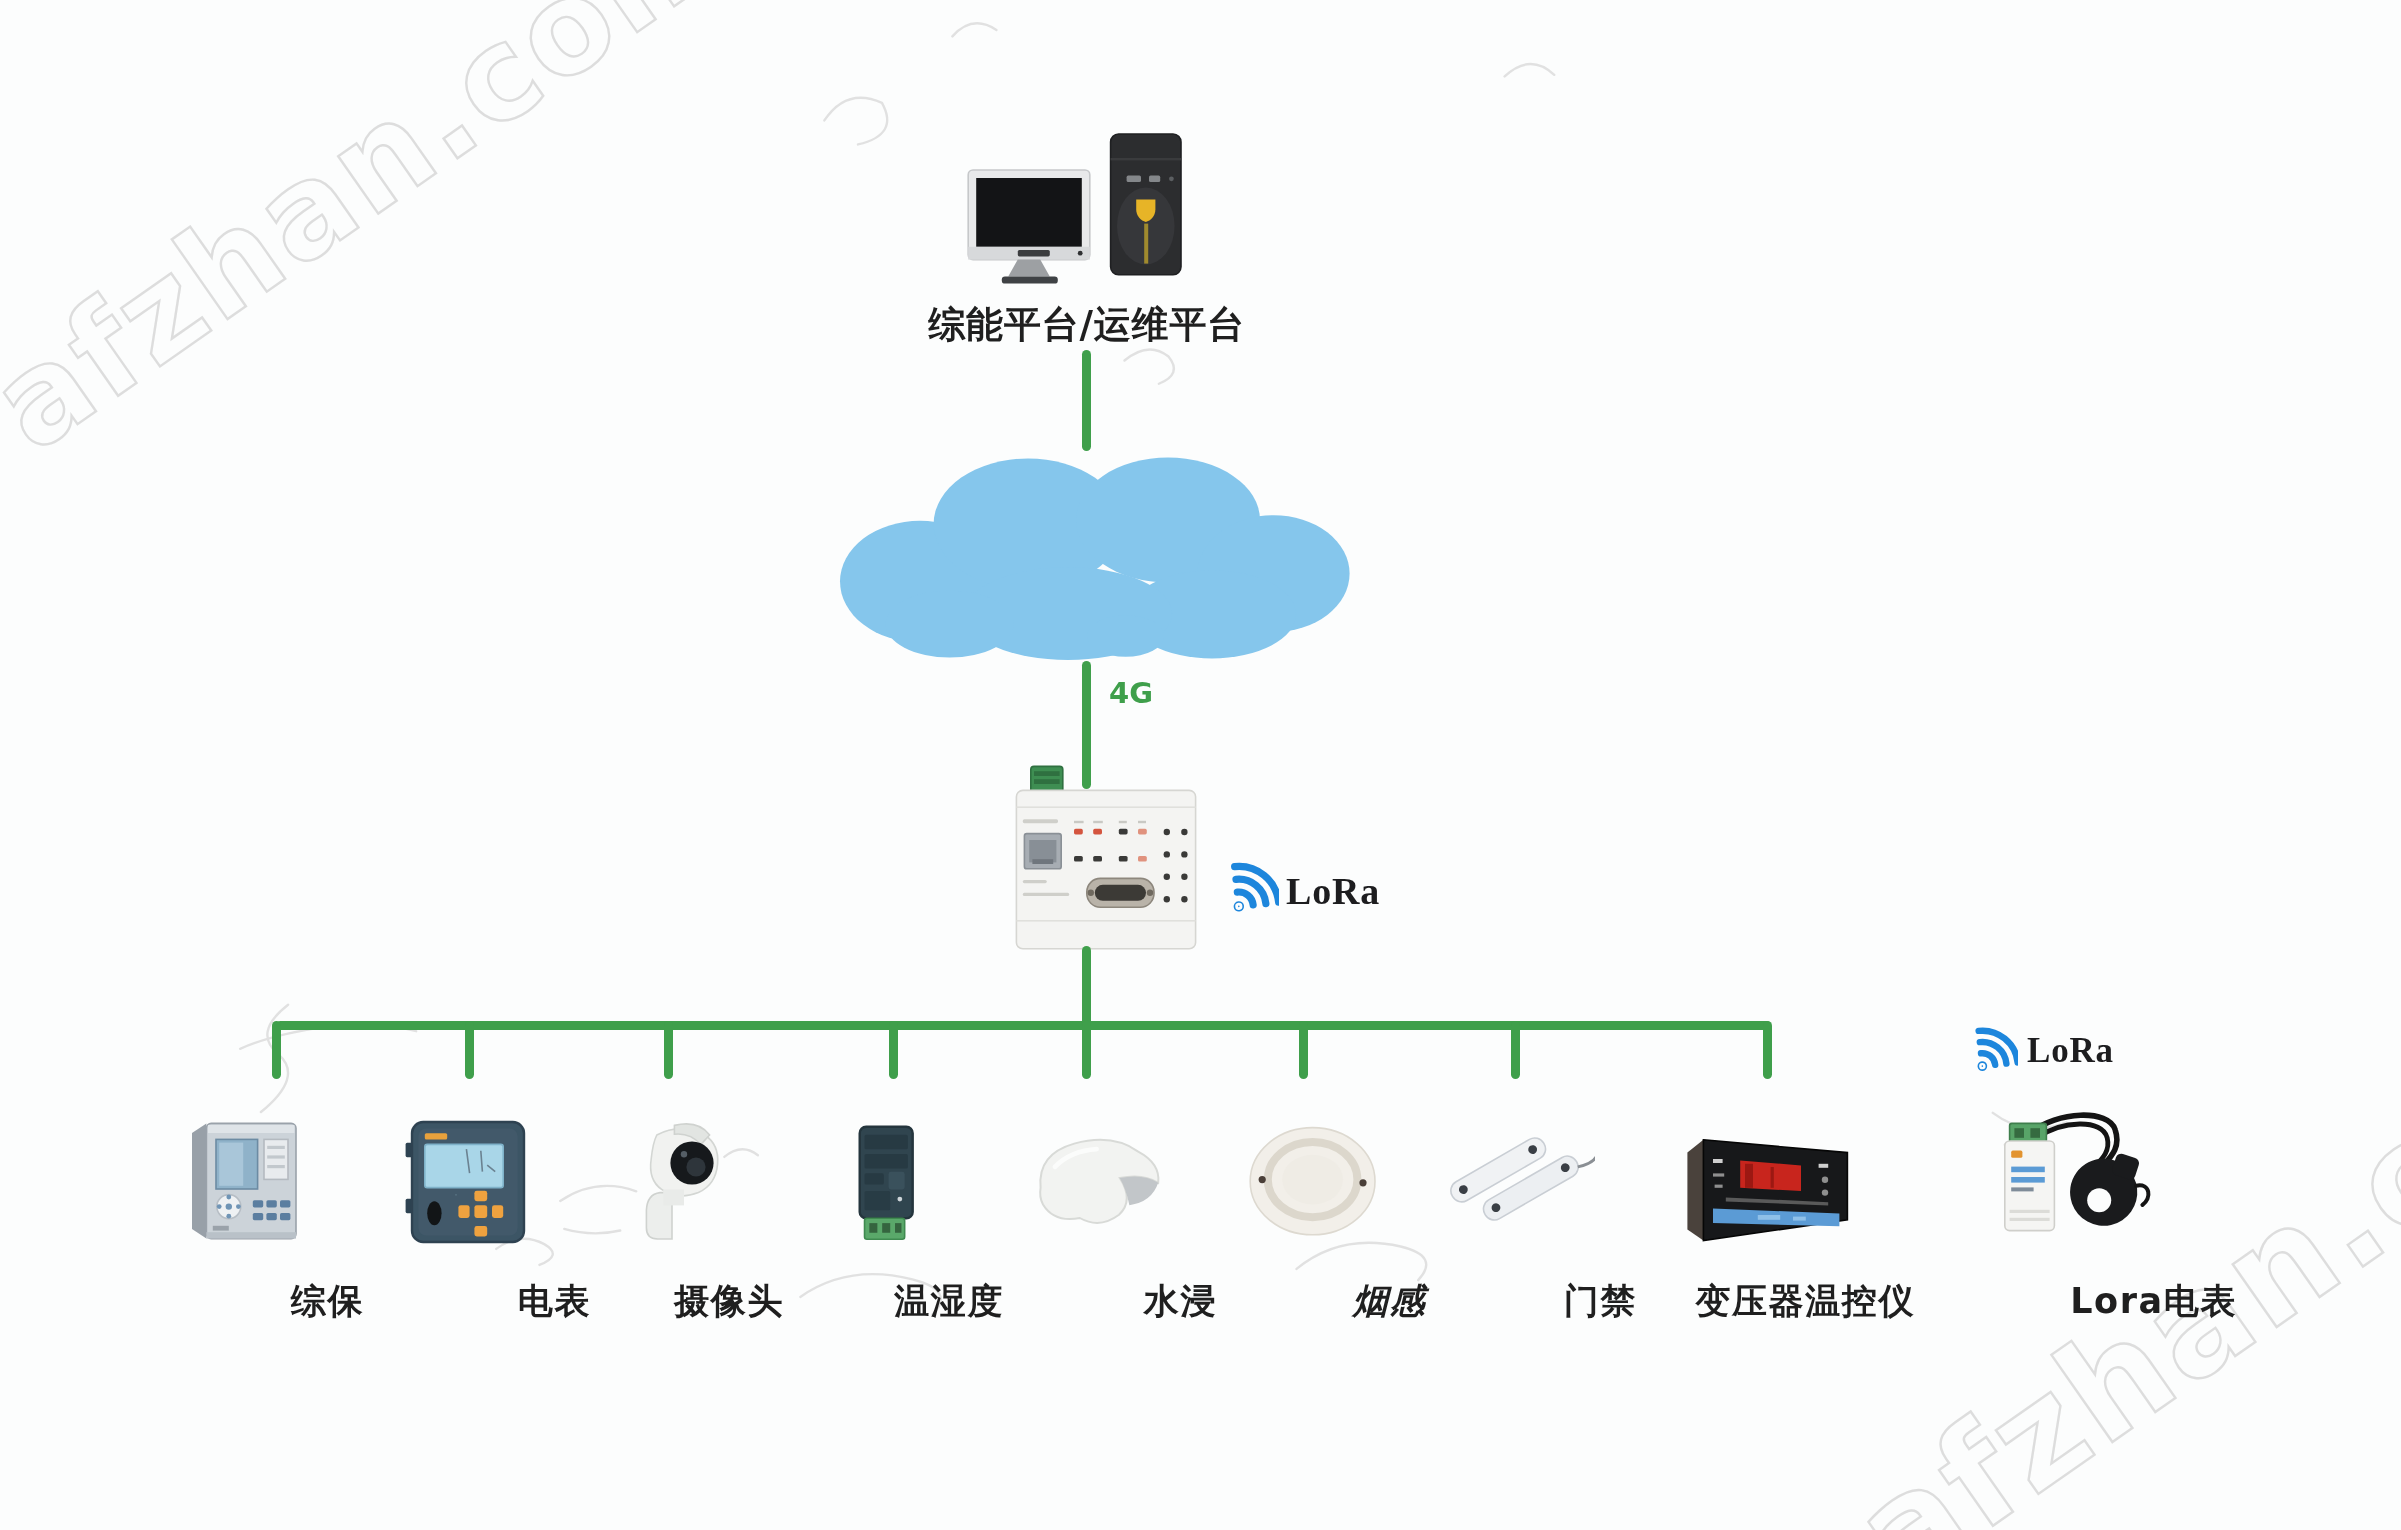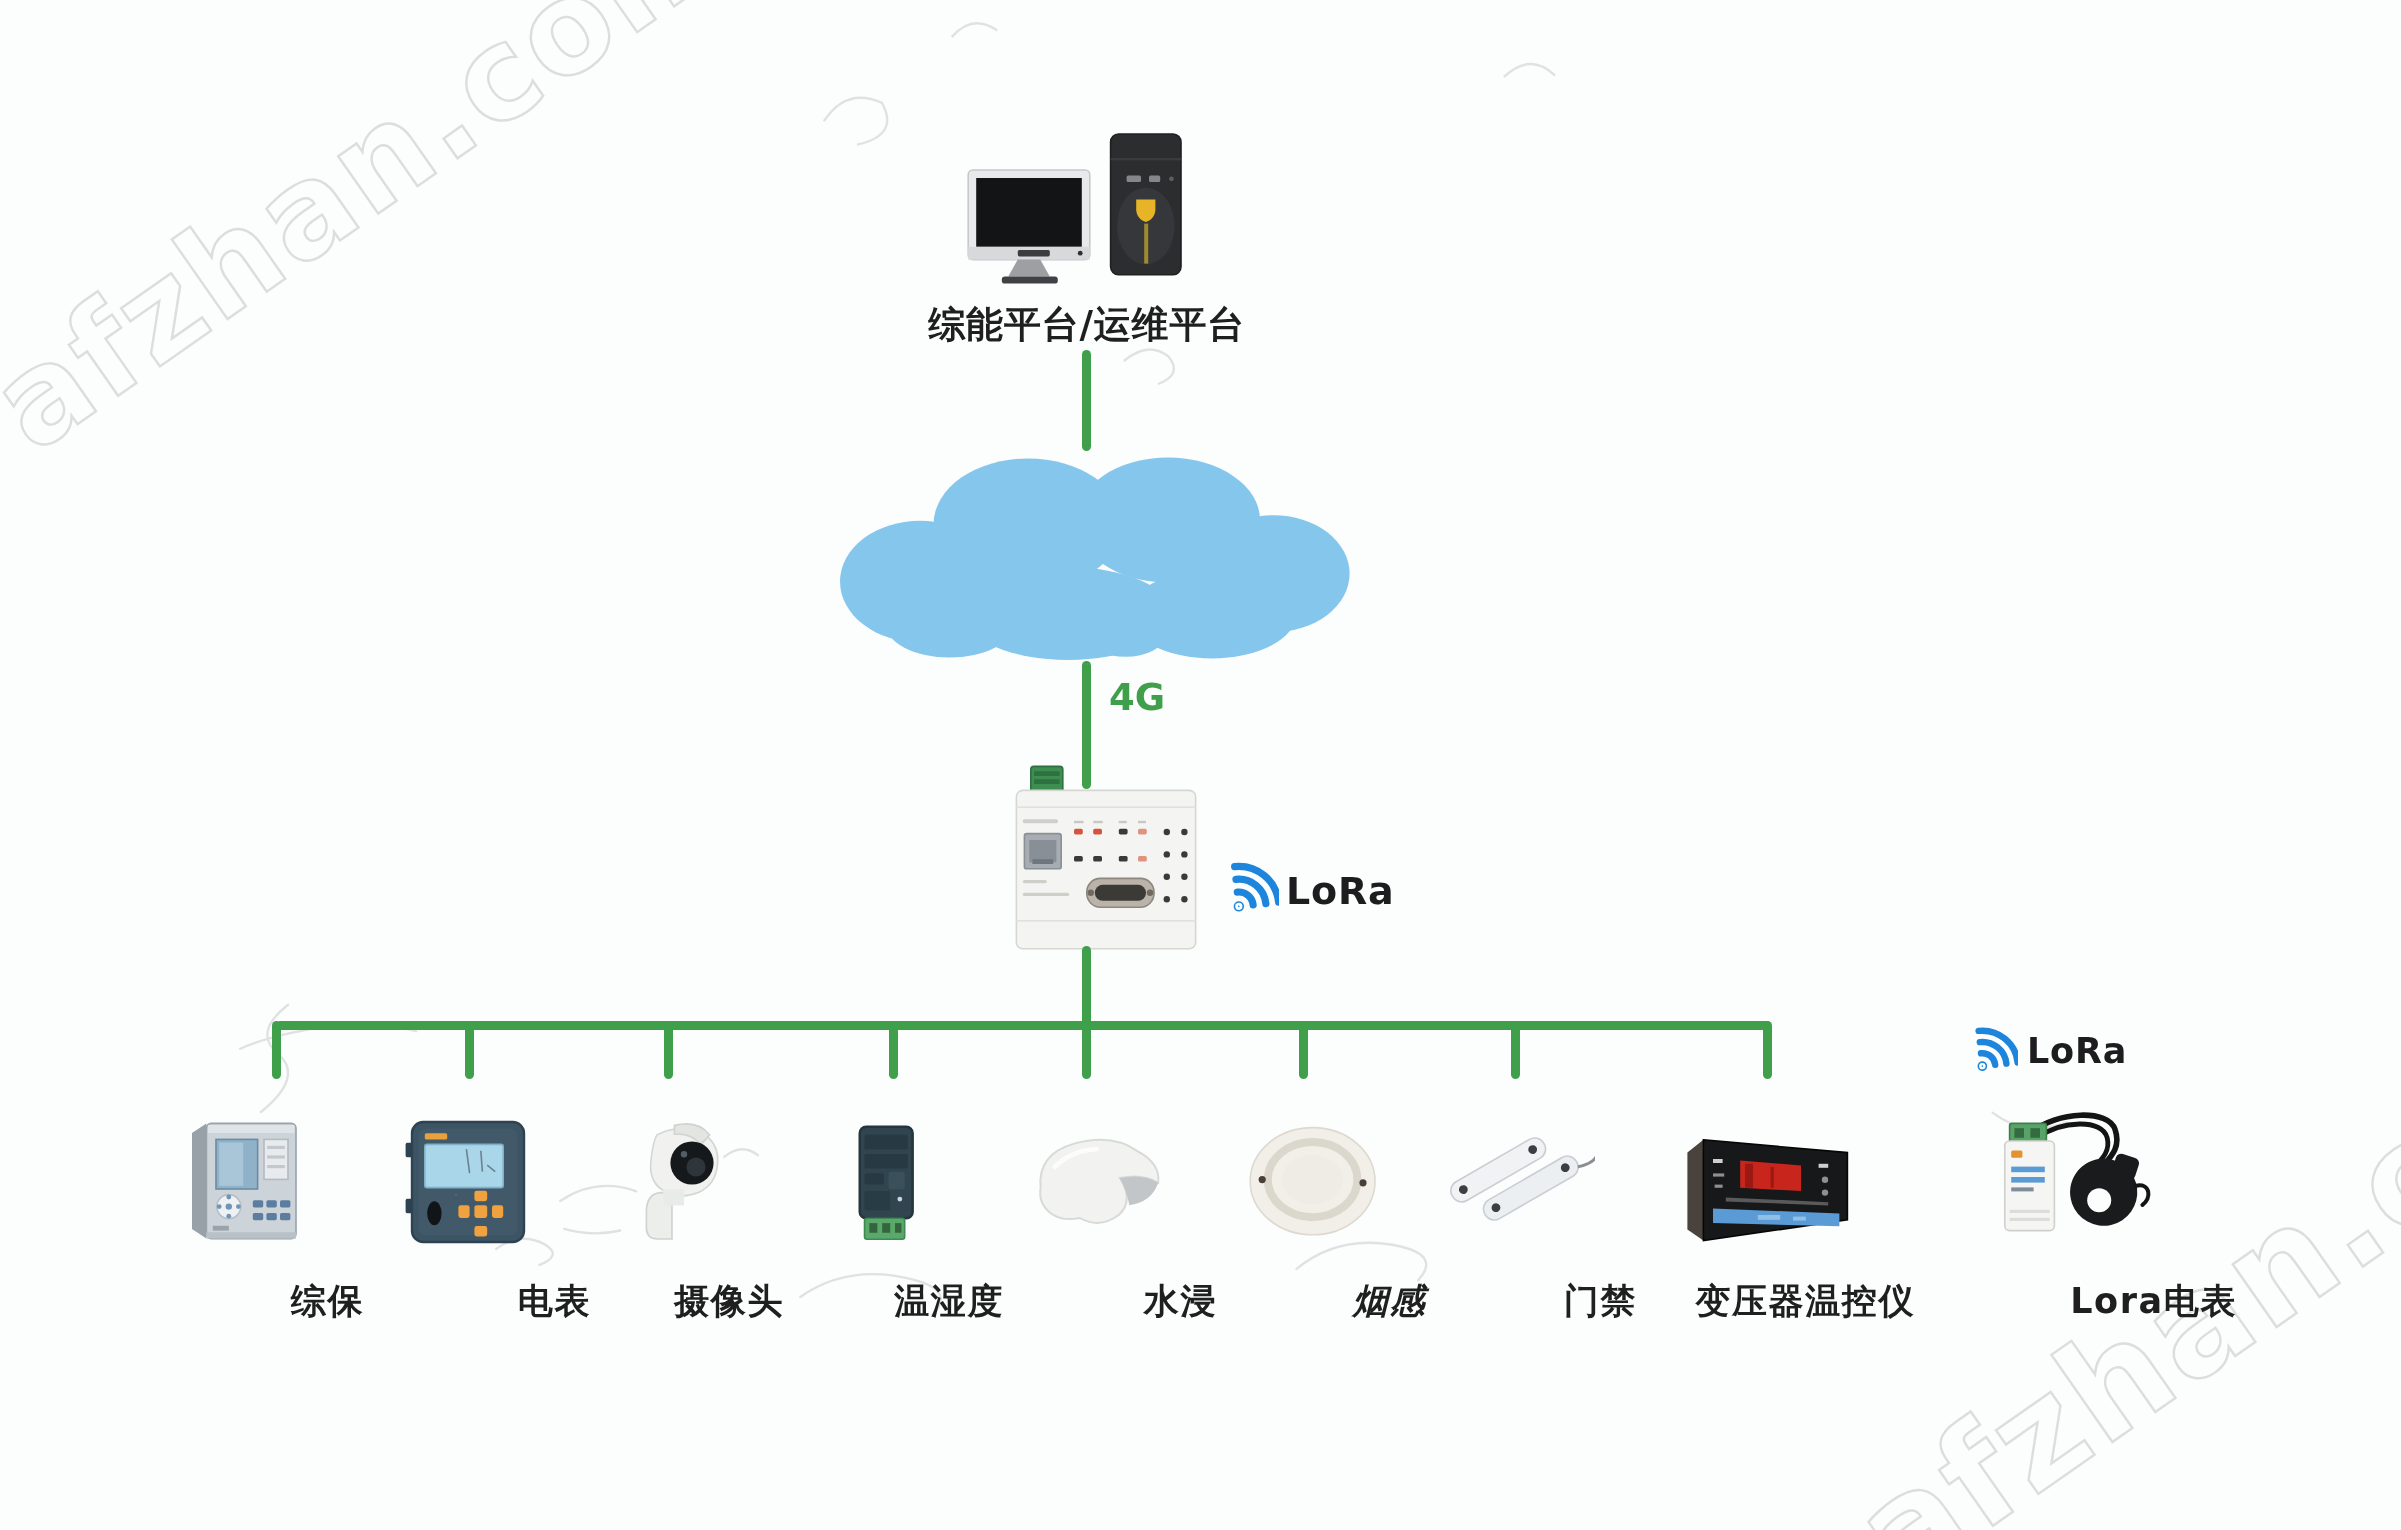--- a/index.html
+++ b/index.html
@@ -16,22 +16,22 @@
   .label{
     position:absolute;color:#1f1f1f;font-weight:bold;text-align:right;
     white-space:nowrap;
   }
   .platform-label{font-size:37px;letter-spacing:0.8px;}
   .device-label{font-size:35px;letter-spacing:1.6px;}
   .internet-label{
     position:absolute;color:#e9c38d;font-size:54px;font-weight:bold;
     letter-spacing:2.4px;text-align:center;
   }
-  .g4-label{position:absolute;color:#3f9f4b;font-size:37px;font-weight:bold;}
-  .lora-label{position:absolute;color:#1d1d1f;font-weight:bold;letter-spacing:0.8px;}
+  .g4-label{position:absolute;color:#3f9f4b;font-size:29px;font-weight:bold;}
+  .lora-label{position:absolute;color:#1d1d1f;font-weight:bold;letter-spacing:0.8px;font-family:Liberation Serif, serif;}
   
   .watermark{
     position:absolute;font-size:128px;font-weight:bold;letter-spacing:3.2px;
     color:rgba(255,255,255,0.05);
     -webkit-text-stroke:2.4px rgba(195,195,195,0.55);
     transform:rotate(-35deg);transform-origin:0 50%;
     white-space:nowrap;pointer-events:none;
   }
   .device,.icon-box{position:absolute;}
   svg{display:block;}

